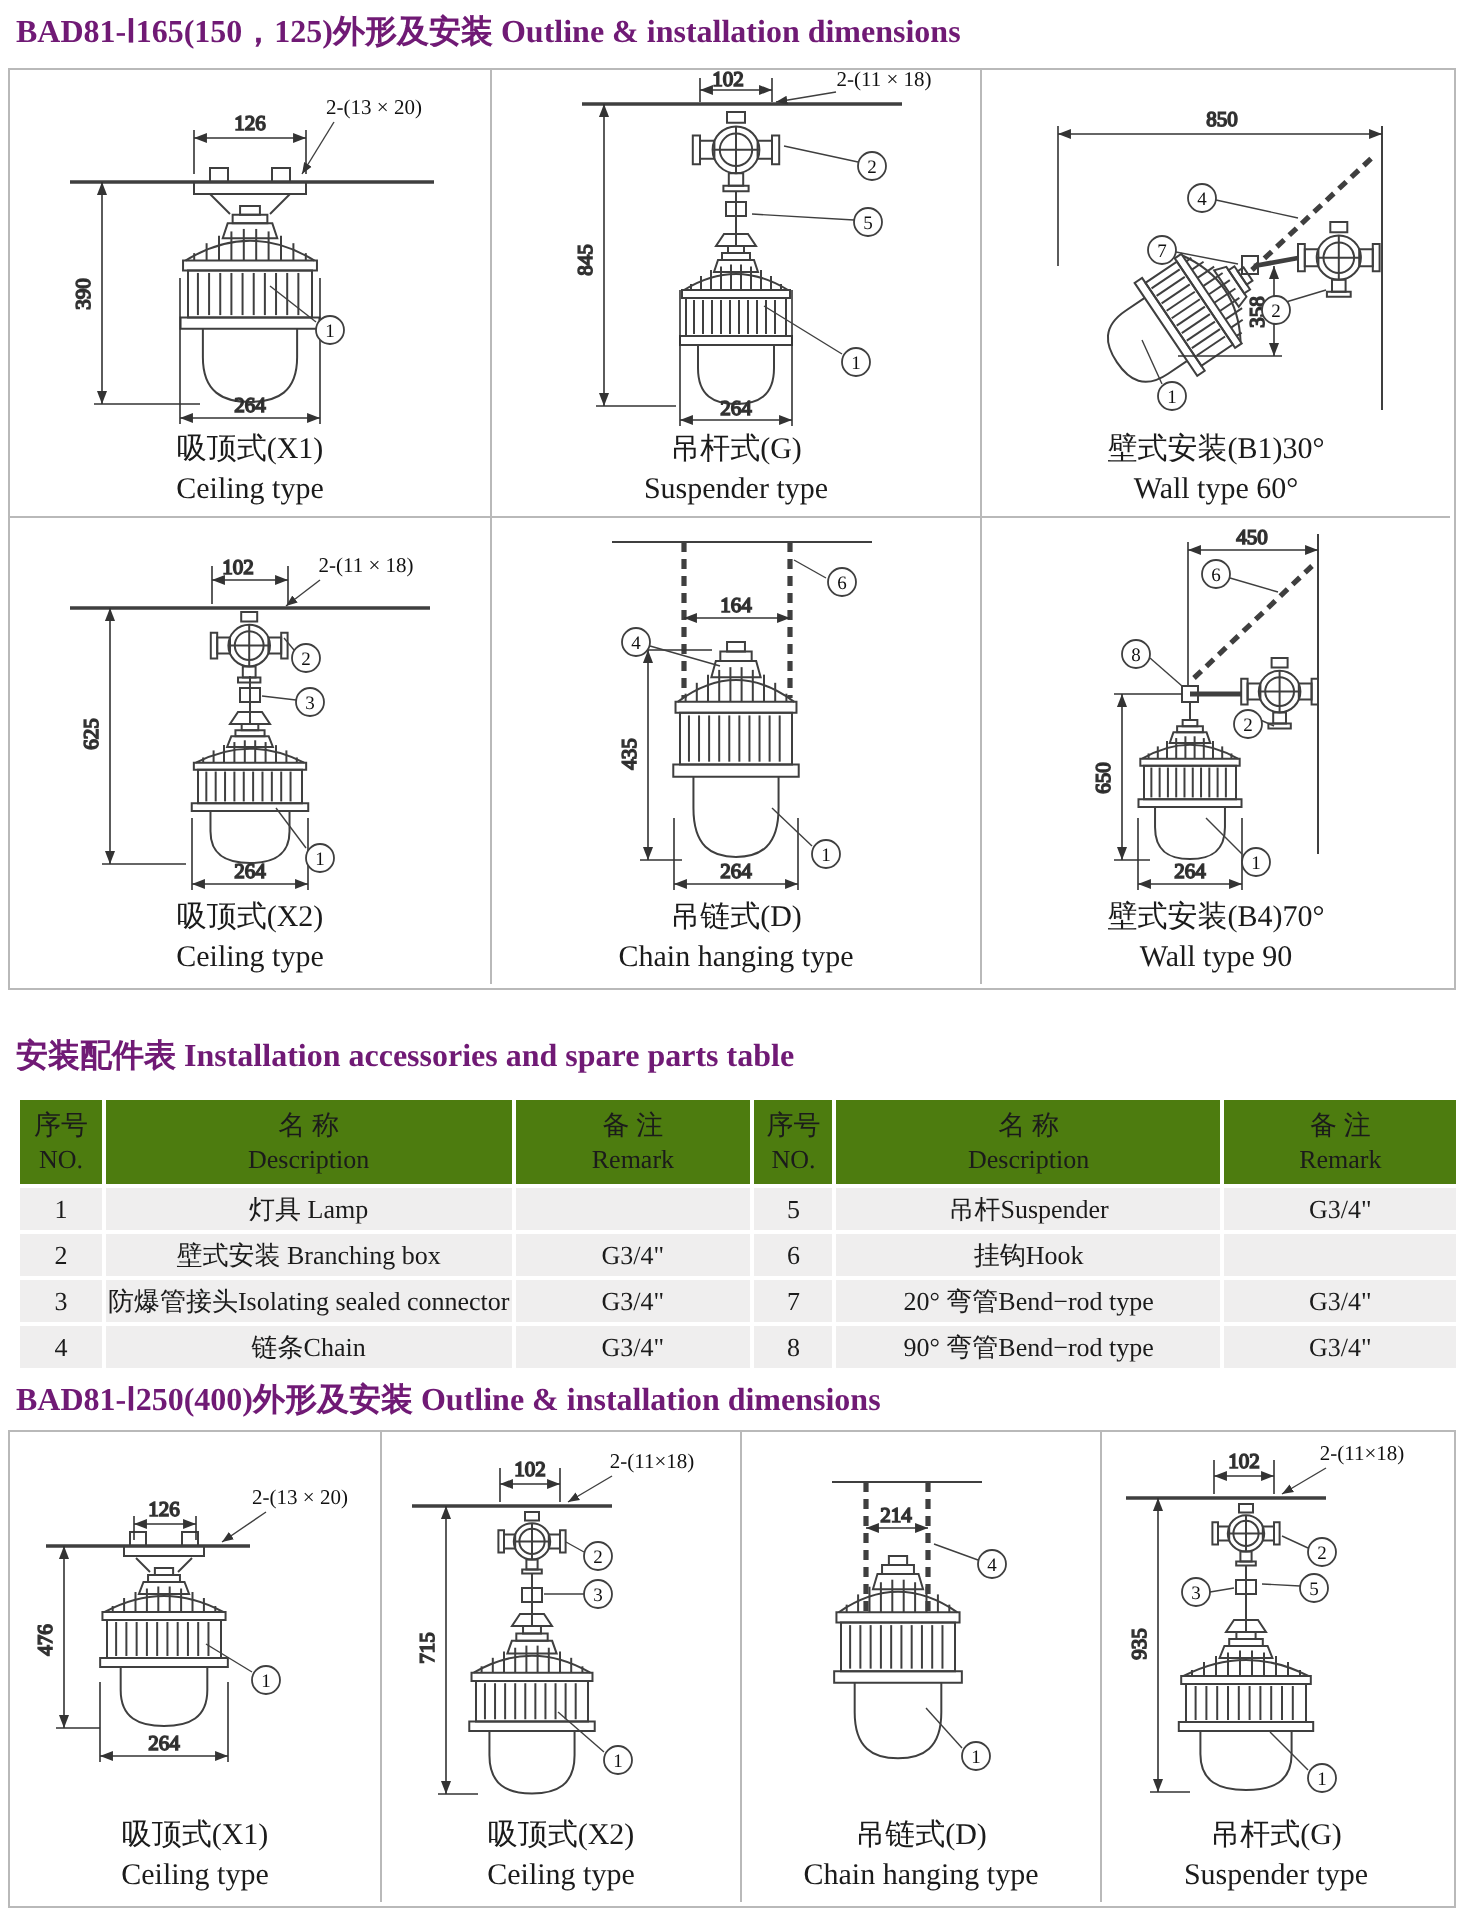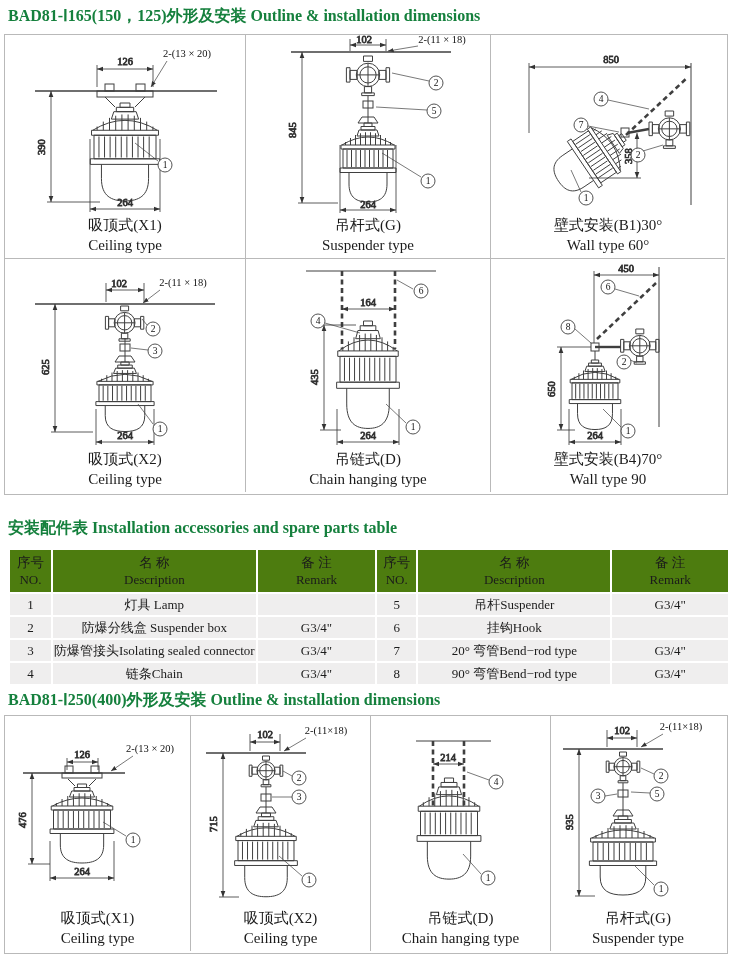--- a/index.html
+++ b/index.html
@@ -1,17 +1,17 @@
 <!DOCTYPE html>
 <html><head>
 <meta charset="utf-8">
 <style>
   html,body{margin:0;padding:0;background:#fff;}
   body{width:730px;height:956px;position:relative;font-family:"Liberation Serif",serif;color:#1b1b1b;}
-  .sec-title{position:absolute;left:8px;font-size:16px;font-weight:bold;color:#15803d;white-space:nowrap;}
+  .sec-title{position:absolute;left:8px;font-size:16px;font-weight:bold;color:#701a75;white-space:nowrap;}
   .grid{position:absolute;left:4px;width:722px;border:1px solid #b9b9b9;display:grid;}
   #grid1{top:34px;height:459px;grid-template-columns:241px 245px 234px;grid-template-rows:224px 233px;}
   #grid2{top:715px;height:237px;grid-template-columns:186px 180px 180px 174px;grid-template-rows:235px;}
   .cell{position:relative;border-right:1px solid #b9b9b9;border-bottom:1px solid #b9b9b9;overflow:hidden;}
   .cell:last-child,.cell.noR{border-right:none;}
   #grid1 .cell.r2,.cell.noB{border-bottom:none;}
   .cap{position:absolute;left:0;right:0;bottom:3px;text-align:center;line-height:1.35;margin-top:35px;}
   .cap .cn{font-size:15px;}
   .cap .en{font-size:15px;}
   svg.draw{display:block;}
@@ -431,21 +431,21 @@
   <tr>
     <td>1</td>
     <td>灯具 Lamp</td>
     <td></td>
     <td>5</td>
     <td>吊杆Suspender</td>
     <td>G3/4"</td>
   </tr>
   <tr>
     <td>2</td>
-    <td>防爆分线盒 Suspender box</td>
+    <td>壁式安装 Branching box</td>
     <td>G3/4"</td>
     <td>6</td>
     <td>挂钩Hook</td>
     <td></td>
   </tr>
   <tr>
     <td>3</td>
     <td class="squeeze">防爆管接头Isolating sealed connector</td>
     <td>G3/4"</td>
     <td>7</td>

